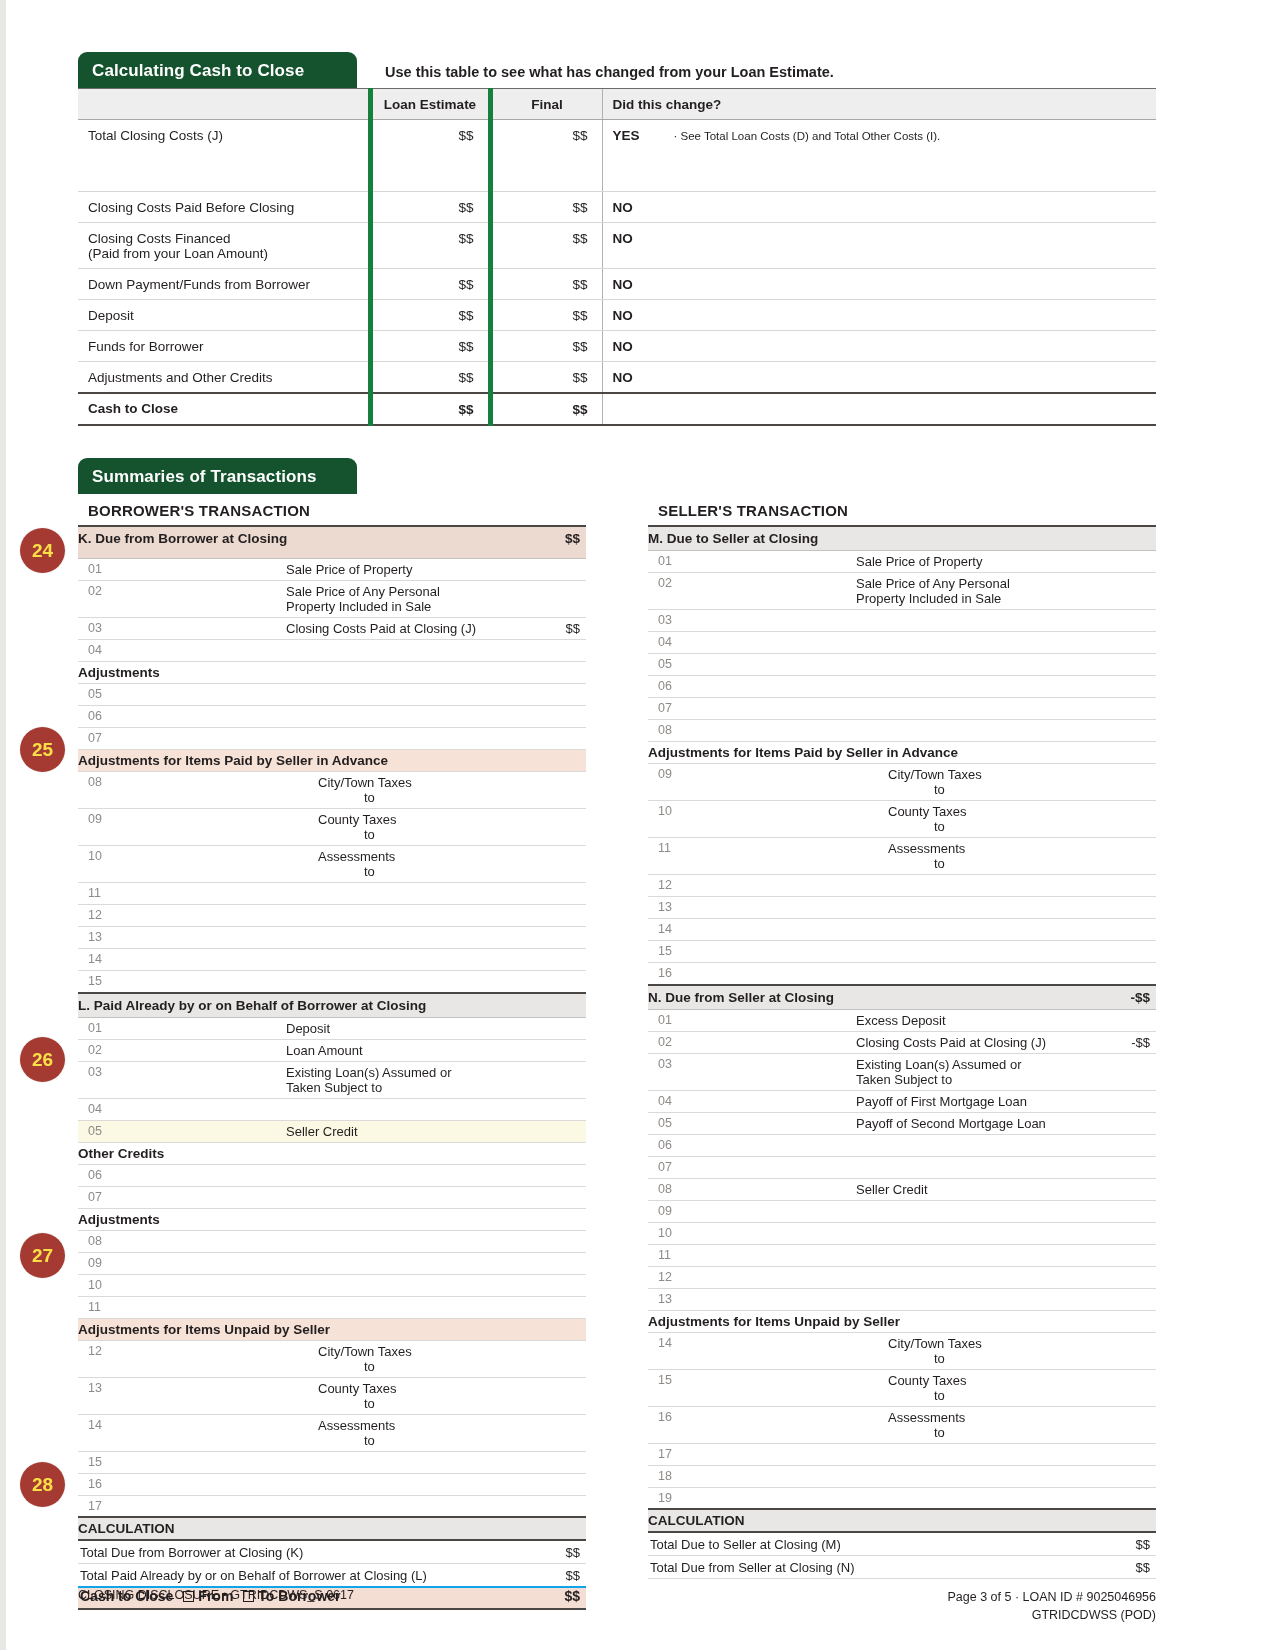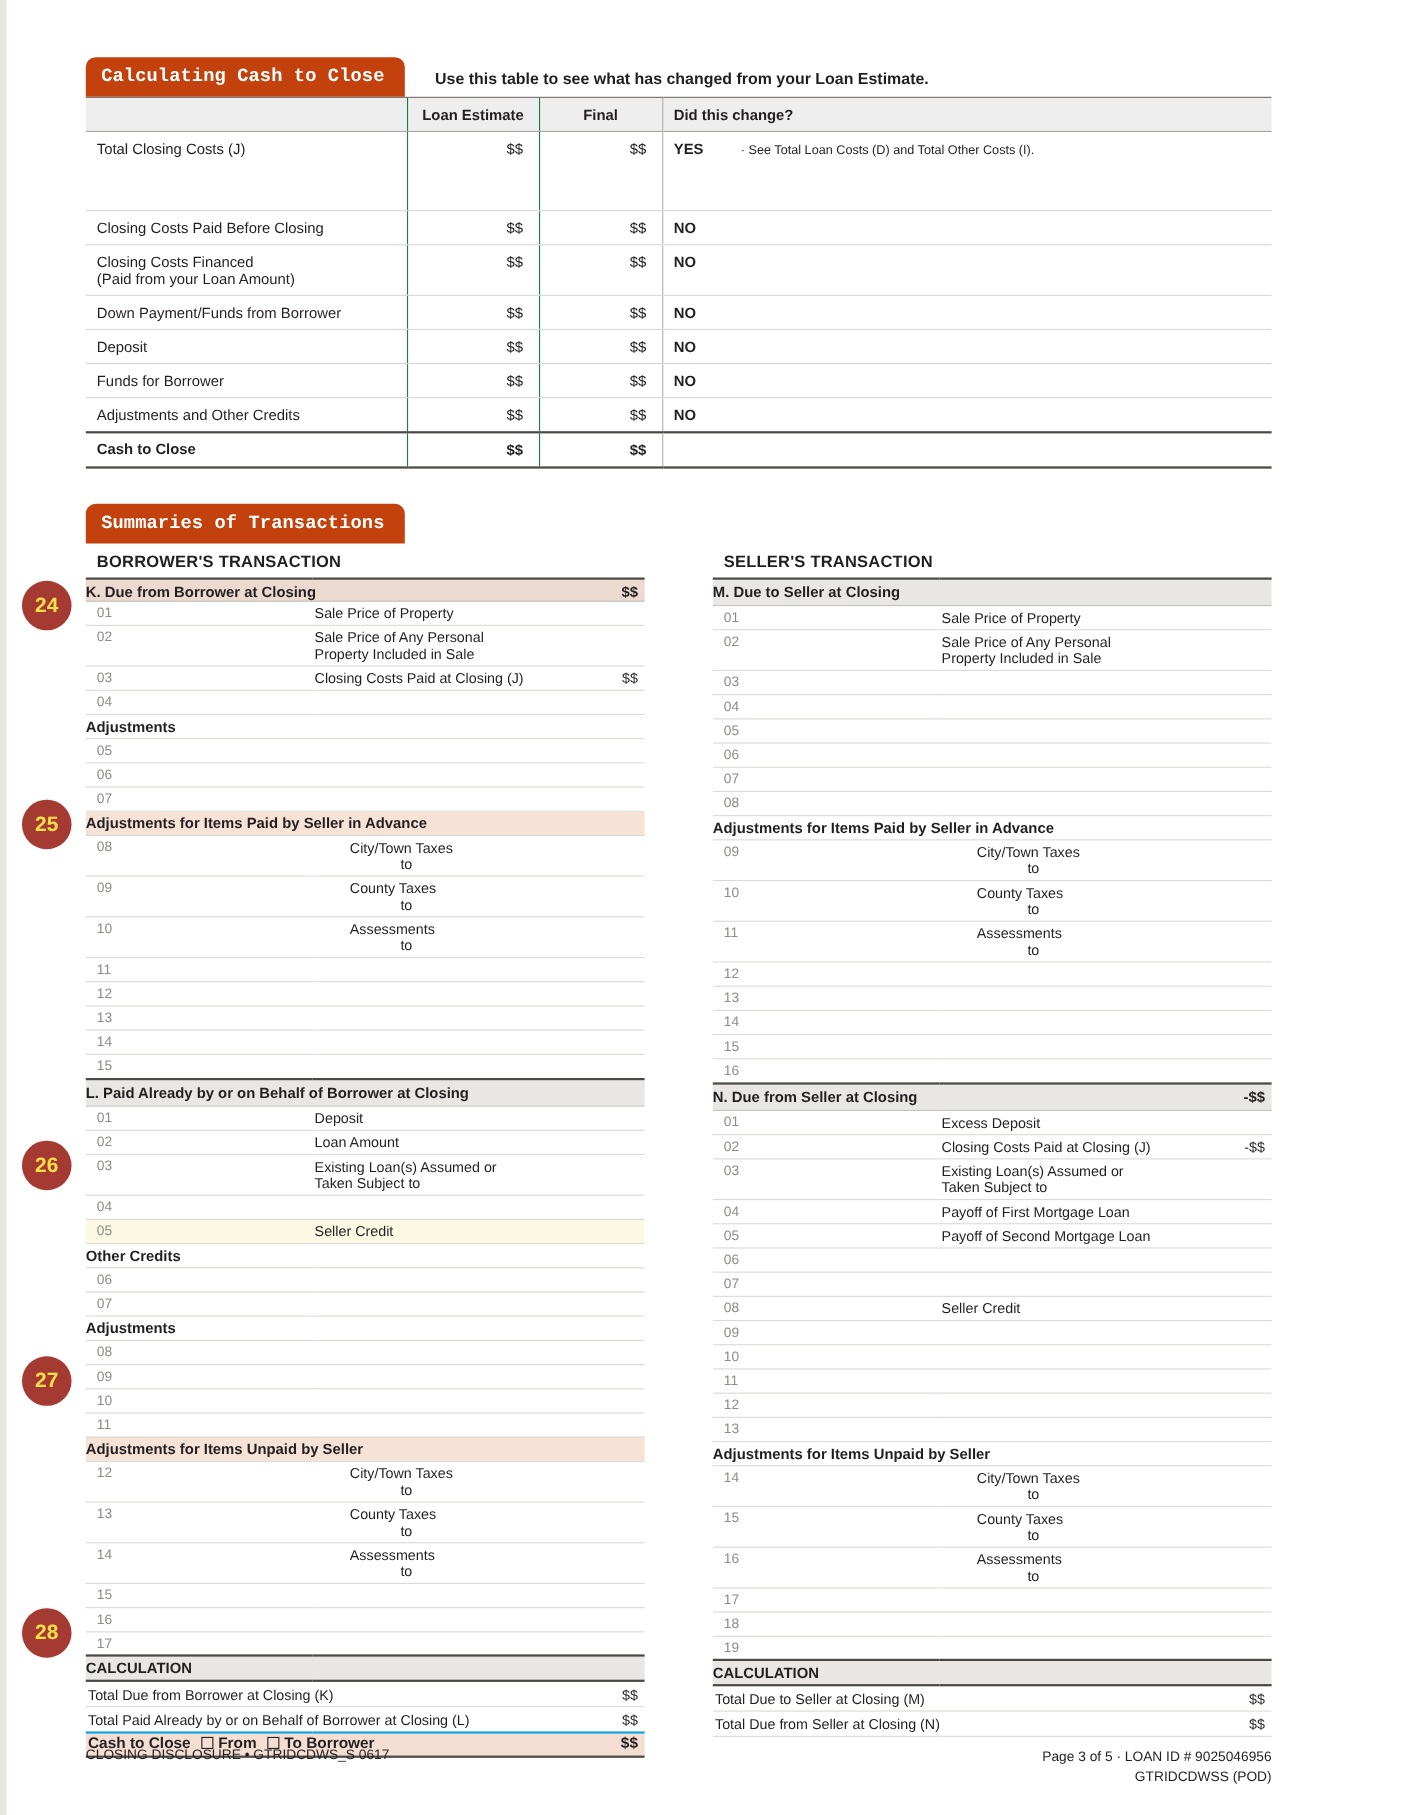--- a/index.html
+++ b/index.html
@@ -16,30 +16,29 @@
     position: absolute;
     left: 0; top: 0;
     width: 1275px; height: 1650px;
     background: #fff;
     border-left: 6px solid #e9e7e4;
   }
 
   
   .sec-head-row { display: flex; align-items: flex-end; }
   .sec-tab {
-    background: #c2410c;
+    background: #14532d;
     color: #ffffff;
     font-weight: bold;
     font-size: 17px;
     padding: 10px 18px 9px 14px;
     border-radius: 9px 9px 0 0;
     letter-spacing: .1px;
     line-height: 1;
     min-width: 279px;
-    font-family: Liberation Mono, monospace;
   }
   .sec-sub {
     font-weight: bold;
     font-size: 14.5px;
     padding-left: 28px;
     padding-bottom: 8px;
     color: #231f20;
   }
 
   
@@ -55,21 +54,21 @@
     border-top: 1px solid #6d6a67;
   }
   .cctc .hdr td.c-label { background: #efeeee; }
   .cctc td.c-label  { width: 292px; padding: 8px 8px 7px 10px; }
   .cctc td.c-le     { width: 120px; text-align: right; padding: 8px 14px 7px 6px; }
   .cctc td.c-fin    { width: 112px; text-align: right; padding: 8px 14px 7px 6px; }
   .cctc td.c-chg    { padding: 8px 6px 7px 10px; }
   .cctc .hdr td.c-le, .cctc .hdr td.c-fin { text-align: center; padding-left: 6px; padding-right: 6px;}
   .cctc tbody tr td { border-bottom: 1px solid #d9d7d5; }
   .cctc tr.tall td { height: 72px; }
-  .cctc td.c-le, .cctc td.c-fin { border-left: 1px solid #15803d; }
+  .cctc td.c-le, .cctc td.c-fin { border-left: 5px solid #15803d; }
   .cctc td.c-chg { border-left: 1px solid #b3b0ad; }
   .cctc .yesno { font-weight: bold; font-size: 13.5px; display: inline-block; width: 42px; }
   .cctc .note { font-size: 11.5px; margin-left: 19px; }
   .cctc tr.total td { border-top: 2px solid #4a4745; border-bottom: 2px solid #4a4745; font-weight: bold; }
   .cctc tr.total td.c-label { padding-top: 7px; padding-bottom: 6px; }
   .amt { white-space: nowrap; }
 
   
   #sot-wrap { position: absolute; left: 72px; top: 458px; width: 1078px; }
   .cols { display: flex; gap: 0px; margin-top: 4px; }
@@ -83,21 +82,21 @@
   table.tx { border-collapse: collapse; width: 100%; table-layout: fixed; font-size: 13px; }
   table.tx td { padding: 0; }
   .tx .num { width: 30px; color: #8e8b88; font-size: 12.5px; padding: 3px 0 3px 10px; vertical-align: top; }
   .tx .desc { padding: 3px 4px 3px 2px; vertical-align: top; }
   .tx .val  { width: 96px; text-align: right; padding: 3px 6px 3px 2px; white-space: nowrap; vertical-align: top; }
   .tx tr.line td { border-bottom: 1px solid #dcdad8; height: 22px; }
 
   .tx tr.sec-k td {
     background: #ecd9cf; font-weight: bold; font-size: 13.5px;
     border-top: 2px solid #4a4745; border-bottom: 1px solid #c4c1be;
-    padding-top: 4px; padding-bottom: 0;
+    padding-top: 4px; padding-bottom: 12px;
   }
   .tx tr.sec-gray td {
     background: #e8e7e6; font-weight: bold; font-size: 13.5px;
     border-top: 2px solid #4a4745; border-bottom: 1px solid #c4c1be;
     padding-top: 4px; padding-bottom: 4px;
   }
   .tx tr.adj-tan td {
     background: #f6e2d6; font-weight: bold; font-size: 13.5px;
     border-bottom: 1px solid #dcdad8; border-top: 1px solid #dcdad8;
     padding-top: 3px; padding-bottom: 3px;

